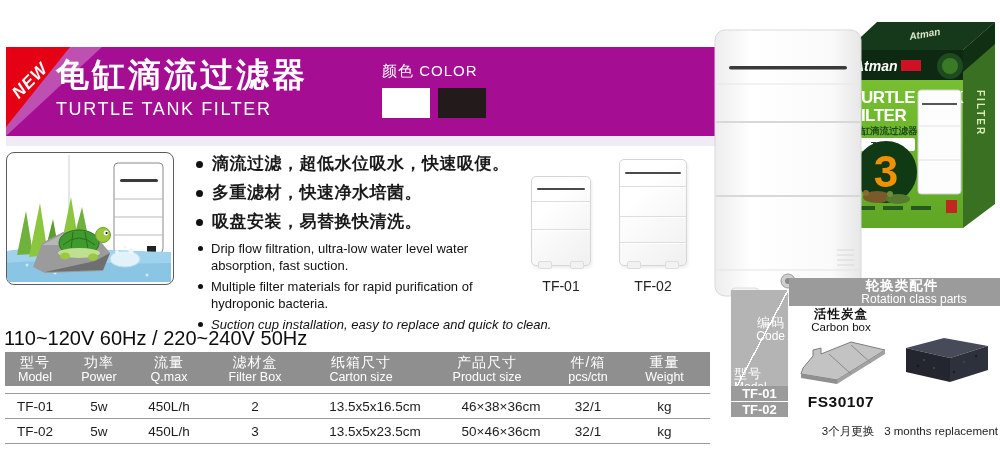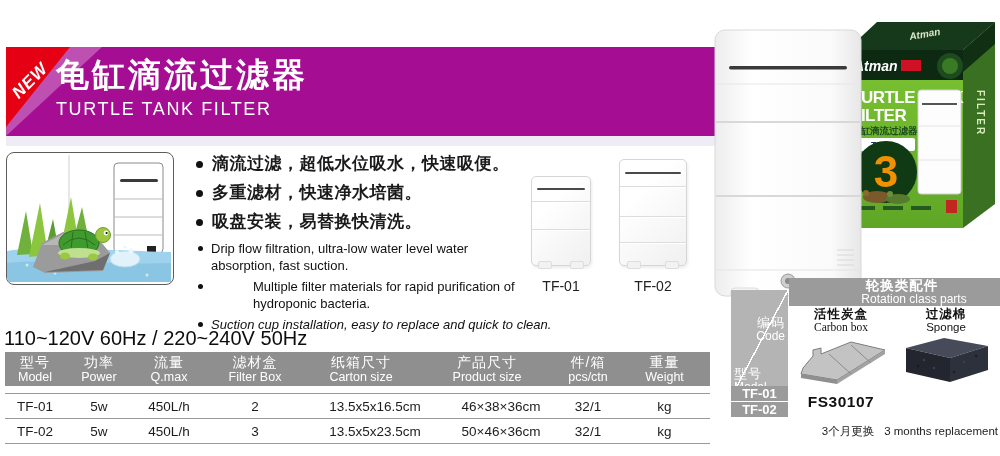--- a/index.html
+++ b/index.html
@@ -33,21 +33,21 @@
   .features{position:absolute;left:196px;top:153px;width:470px;}
   .feat{display:flex;align-items:flex-start;}
   .feat .dot{flex:0 0 auto;border-radius:50%;background:#111;}
   .feat-zh{margin-bottom:7px;}
   .feat-zh .dot{width:7px;height:7px;margin:8px 9px 0 0;}
   .feat-zh .txt{font-size:17px;font-weight:600;line-height:22px;letter-spacing:.5px;}
   .feat-en{margin-bottom:4px;}
   .feat-en .dot{width:5px;height:5px;margin:6px 8px 0 2px;}
   .feat-en .txt{font-size:13px;line-height:17px;color:#111;}
   .feat-en.w1 .txt{max-width:313px;}
-  .feat-en.w2 .txt{max-width:313px;margin-left:42px;}
+  .feat-en.w2 .txt{max-width:313px;}
   .feat-en.w3 .txt{max-width:430px;font-style:italic;}
 
   
   .thumb{position:absolute;}
   .thumb .unit{position:relative;border:1px solid #d6d6d6;border-radius:5px;
     background:linear-gradient(135deg,#ffffff 30%,#f0f0f0 100%);box-shadow:1px 2px 3px rgba(0,0,0,.08);}
   .thumb .slit{position:absolute;left:8%;right:8%;height:2px;background:#4a4a4a;border-radius:1px;}
   .thumb .sect{position:absolute;left:0;right:0;height:1px;background:#ddd;box-shadow:0 1px 0 #fff;}
   .thumb .foot{position:absolute;bottom:-4px;width:12px;height:6px;background:#f2f2f2;
     border:1px solid #ddd;border-radius:2px;}
@@ -84,21 +84,21 @@
   .p-head .en{font-size:12px;line-height:13px;margin-left:24px;}
   .p-diag{position:absolute;left:0;top:12px;width:57px;height:107px;background:#b4b4b4;color:#fff;
     background-image:linear-gradient(to bottom right,rgba(0,0,0,0) 49.4%,#fff 49.4%,#fff 50.8%,rgba(0,0,0,0) 50.8%);}
   .p-diag .code{position:absolute;right:3px;top:26px;text-align:right;}
   .p-diag .model{position:absolute;left:3px;bottom:3px;text-align:left;}
   .p-diag .zh{font-size:13px;line-height:14px;letter-spacing:1px;}
   .p-diag .en{font-size:12px;line-height:13px;}
   .p-sub{position:absolute;top:29px;height:25px;background:#fff;text-align:center;color:#111;}
   .p-sub .zh{font-size:12.5px;font-weight:bold;line-height:14px;letter-spacing:1px;}
   .p-sub .en{font-size:11.5px;line-height:12px;}
-  .p-sub.carbon{left:58px;width:104px;font-family:Liberation Serif, serif;}
+  .p-sub.carbon{left:58px;width:104px;}
   .p-sub.sponge{left:163px;width:104px;}
   .p-img{position:absolute;top:54px;height:53px;}
   .p-img.carbon{left:58px;width:104px;}
   .p-img.sponge{left:163px;width:104px;}
   .p-model{position:absolute;left:0;width:57px;height:15px;background:#9b9b9b;color:#fff;
     font-size:13px;font-weight:bold;text-align:center;line-height:15px;}
   .p-model.r1{top:108px;} .p-model.r2{top:124px;}
   .p-val{position:absolute;top:108px;height:31px;display:flex;align-items:center;justify-content:center;
     font-size:15.5px;color:#111;letter-spacing:.5px;font-weight:bold;}
   .p-val.carbon{left:58px;width:104px;}
@@ -112,20 +112,27 @@
 <div class="page">
 
   <div class="banner-shadow"></div>
   <div class="banner">
     <div class="corner-light"></div>
     <div class="corner-red"></div>
     <div class="new-text">NEW</div>
     <div class="title-block">
       <div class="title-zh">龟缸滴流过滤器</div>
       <div class="title-en">TURTLE TANK FILTER</div>
+    </div>
+    <div class="color-block">
+      <div class="color-label">颜色 COLOR</div>
+      <div class="swatches">
+        <div class="swatch white"></div>
+        <div class="swatch black"></div>
+      </div>
     </div>
   </div>
 
   <div class="illus">
     <svg width="164" height="129" viewBox="0 0 164 129">
       <line x1="62" y1="2" x2="62" y2="70" stroke="#cfcfcf" stroke-width="1"></line>
 
       <rect x="107" y="10" width="49" height="90" rx="4" fill="#ffffff" stroke="#8a8a8a"></rect>
       <rect x="113" y="26" width="38" height="3" rx="1.5" fill="#3a3a3a"></rect>
       <line x1="107" y1="46" x2="156" y2="46" stroke="#bbbbbb"></line>
@@ -360,24 +367,20 @@
         </div>
       <div class="model">
           <div class="zh">型号</div>
           <div class="en">Model</div>
         </div>
     </div>
     <div class="p-sub carbon">
       <div class="zh">活性炭盒</div>
       <div class="en">Carbon box</div>
     </div>
-    <div class="p-sub sponge">
-      <div class="zh">过滤棉</div>
-      <div class="en">Sponge</div>
-    </div>
     <div class="p-img carbon">
       <svg width="104" height="53" viewBox="0 0 104 53">
         <polygon points="14,36 24,24 24,18 32,16 32,22 62,10 96,18 48,48 12,42" fill="#c3c3c3" stroke="#7d7d7d"></polygon>
         <polygon points="12,42 48,48 48,52 12,46" fill="#8f8f8f"></polygon>
         <polygon points="48,48 96,18 96,22 48,52" fill="#a2a2a2"></polygon>
         <line x1="40" y1="22" x2="62" y2="42" stroke="#8a8a8a"></line>
         <line x1="62" y1="13" x2="82" y2="31" stroke="#8a8a8a"></line>
       </svg>
     </div>
     <div class="p-img sponge">

